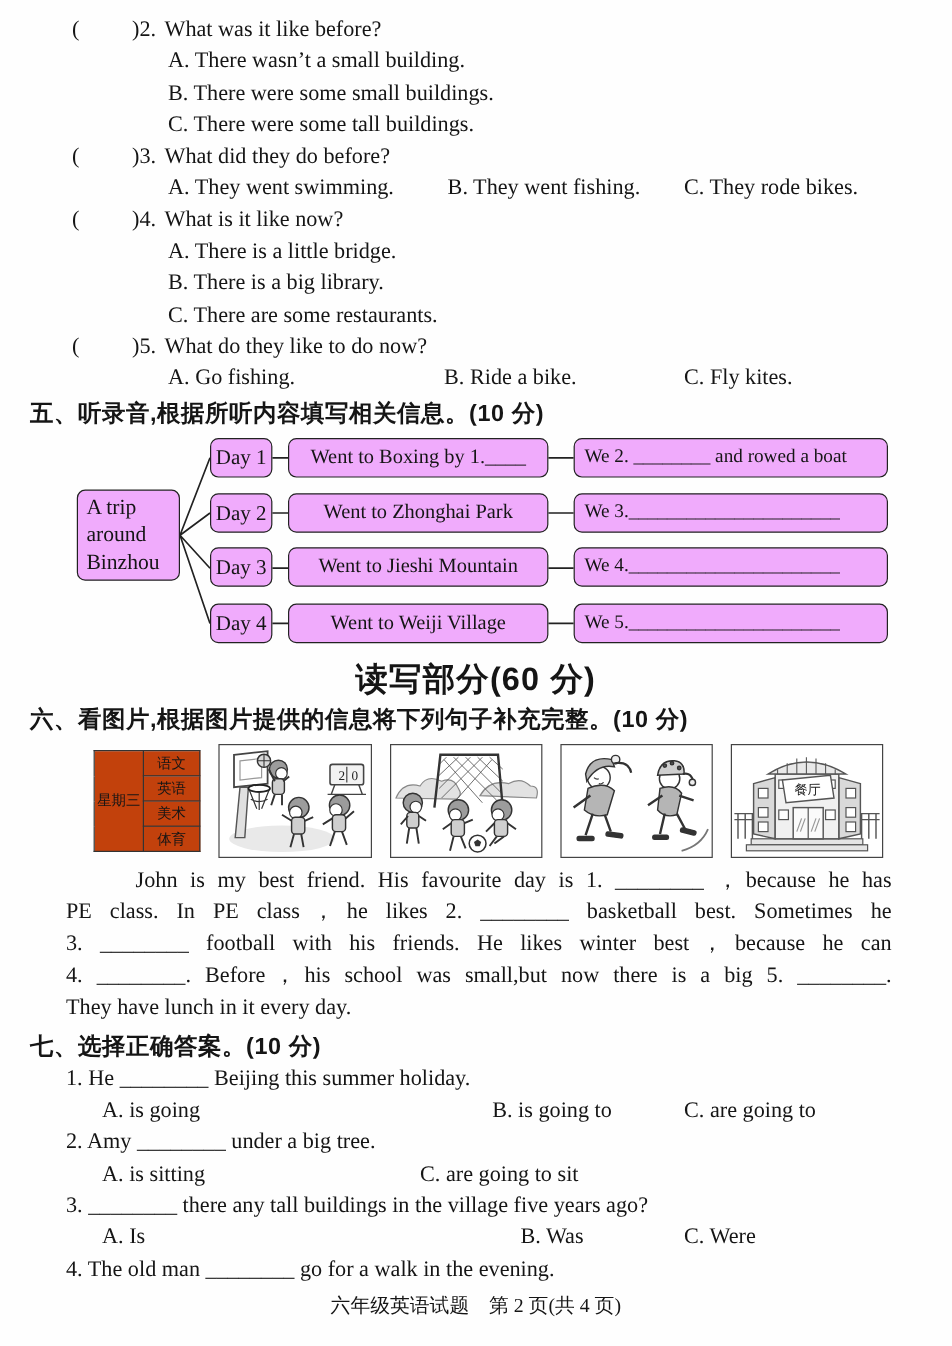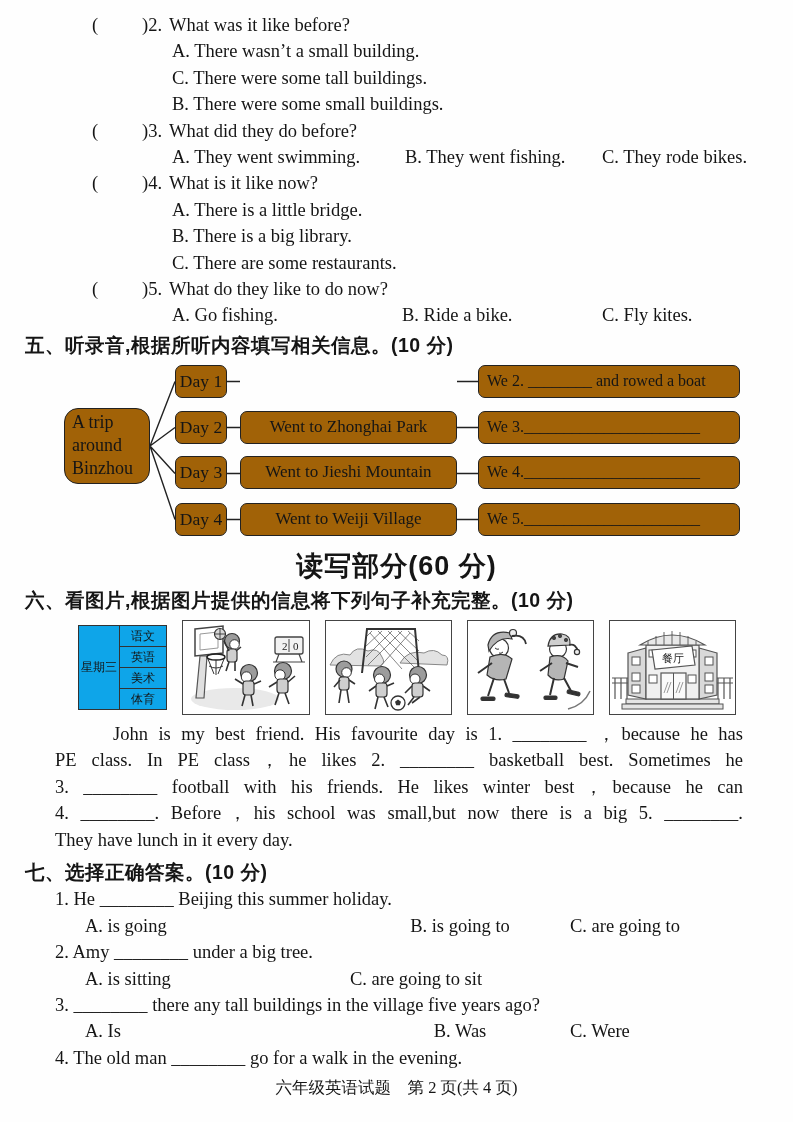--- a/index.html
+++ b/index.html
@@ -3,21 +3,21 @@
 <meta charset="utf-8">
 <style>
   html,body{margin:0;padding:0;}
   body{
     width:793px;height:1122px;background:#fefefe;color:#151515;
     font-family:"Liberation Serif","DejaVu Serif",serif;
     font-size:18.5px;overflow:hidden;
   }
   .page{position:relative;width:793px;height:1122px;}
   
-  .listening{padding-top:12px;margin-left:32px;}
+  .listening{padding-top:12px;}
   .qline{margin-left:60px;line-height:26.4px;white-space:nowrap;}
   .paren{display:inline-block;width:50px;}
   .qtext{margin-left:7px;}
   .opt-stack{margin-left:140px;line-height:26.4px;white-space:nowrap;}
   .opt-row{margin-left:140px;line-height:26.4px;display:flex;white-space:nowrap;}
   .opt-row .c1{width:233px;}
   .opt-row .c2{width:197px;}
   .opt-row.q5 .c1{width:230px;}
   .opt-row.q5 .c2{width:200px;}
   
@@ -29,32 +29,32 @@
   .rw-head{
     font-family:"Liberation Sans","DejaVu Sans",sans-serif;
     font-weight:bold;font-size:27px;line-height:34px;
     text-align:center;margin:7px 0 4px 0;letter-spacing:1px;
   }
   
   .diagram{position:relative;height:182px;margin-top:2px;}
   .dlines{position:absolute;left:0;top:0;}
   .dbox{
     position:absolute;box-sizing:border-box;height:33px;
-    border:1.5px solid #222;border-radius:7px;background:#a16207;
+    border:1.5px solid #222;border-radius:7px;background:#f0abfc;
     display:flex;align-items:center;font-size:17px;line-height:20px;
   }
-  .dbox.trip{left:64px;top:48px;width:86px;height:76px;padding-left:7px;font-size:18px;line-height:23px;border-radius:14px;}
+  .dbox.trip{left:64px;top:48px;width:86px;height:76px;padding-left:7px;font-size:18px;line-height:23px;}
   .dbox.day{left:175px;width:52px;justify-content:center;font-size:17.5px;}
   .dbox.act{left:240px;width:217px;justify-content:center;}
   .dbox.res{left:478px;width:262px;padding-left:8px;font-size:16px;white-space:nowrap;overflow:hidden;}
   .r1{top:5px;} .r2{top:51px;} .r3{top:96px;} .r4{top:143px;}
   
   .pics{display:flex;align-items:center;margin:6px 0 0 78px;height:98px;gap:15px;}
   table.schedule{border-collapse:collapse;font-family:"Liberation Sans","DejaVu Sans",sans-serif;font-size:12px;}
-  table.schedule td{border:1.5px solid #333;text-align:center;height:20px;padding:0 2px;background:#0ea5e9;}
+  table.schedule td{border:1.5px solid #333;text-align:center;height:20px;padding:0 2px;background:#c2410c;}
   table.schedule td.day{width:36px;}
   table.schedule td.subj{width:42px;}
   .pic{box-sizing:border-box;width:127px;height:95px;border:1.5px solid #444;background:#fff;}
   .pic.bb{width:128px;}
   .pic svg{display:block;}
   
   .para{margin:4px 50px 0 55px;}
   .pline{line-height:26.5px;text-align:justify;text-align-last:justify;}
   .pline.first{text-indent:58px;}
   .pline.last{text-align-last:left;}
@@ -69,22 +69,22 @@
 </head>
 <body>
 
 <div class="page">
 
   <div class="listening">
     <div class="qline">
       <span class="paren">(</span><span>)2.</span><span class="qtext">What was it like before?</span>
     </div>
     <div class="opt-stack">A. There wasn’t a small building.</div>
+    <div class="opt-stack">B. There were some small buildings.</div>
     <div class="opt-stack">C. There were some tall buildings.</div>
-    <div class="opt-stack">B. There were some small buildings.</div>
 
     <div class="qline">
       <span class="paren">(</span><span>)3.</span><span class="qtext">What did they do before?</span>
     </div>
     <div class="opt-row">
       <span class="c1">A. They went swimming.</span>
       <span class="c2">B. They went fishing.</span>
       <span class="c3">C. They rode bikes.</span>
     </div>
 
@@ -109,20 +109,21 @@
 
   <div class="diagram">
     <svg class="dlines" width="793" height="182" viewBox="0 0 793 182">
       <path d="M150,86 L175,21.5 M150,86 L175,67.5 M150,86 L175,113.5 M150,86 L175,159.5
                M227,21.5 H240 M227,67.5 H240 M227,113.5 H240 M227,159.5 H240
                M457,21.5 H478 M457,67.5 H478 M457,113.5 H478 M457,159.5 H478" stroke="#222" stroke-width="1.4" fill="none"></path>
     </svg>
     <div class="dbox trip">A trip around Binzhou</div>
 
     <div class="dbox day r1">Day 1</div>
+    <div class="dbox act r1">Went to Boxing by 1.____</div>
     <div class="dbox res r1">We 2. ________ and rowed a boat</div>
 
     <div class="dbox day r2">Day 2</div>
     <div class="dbox act r2">Went to Zhonghai Park</div>
     <div class="dbox res r2">We 3.______________________</div>
 
     <div class="dbox day r3">Day 3</div>
     <div class="dbox act r3">Went to Jieshi Mountain</div>
     <div class="dbox res r3">We 4.______________________</div>
 

